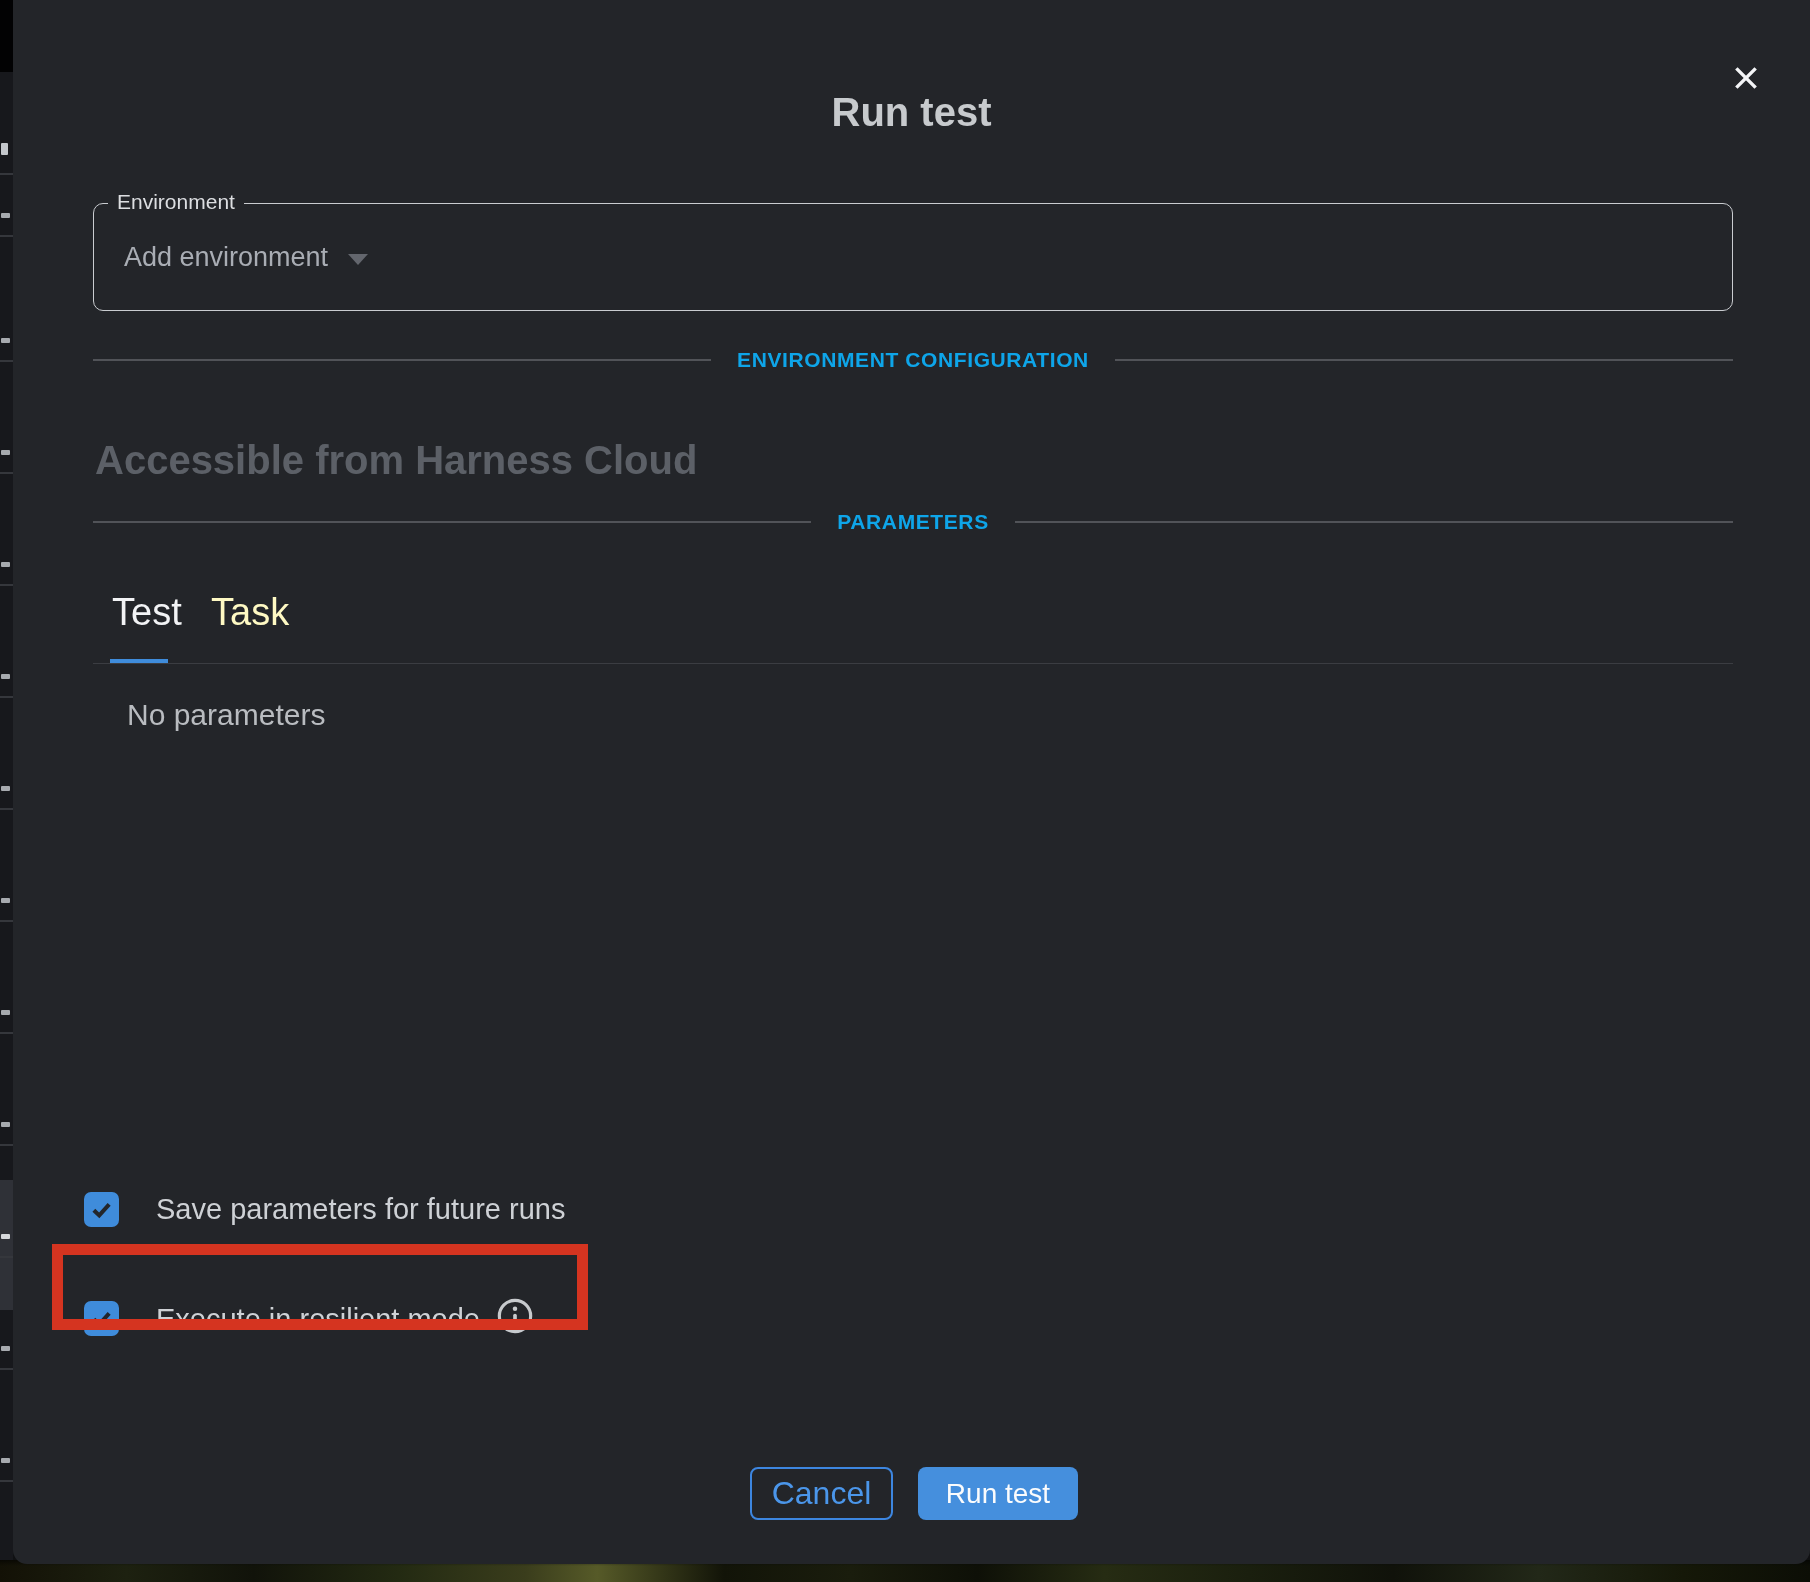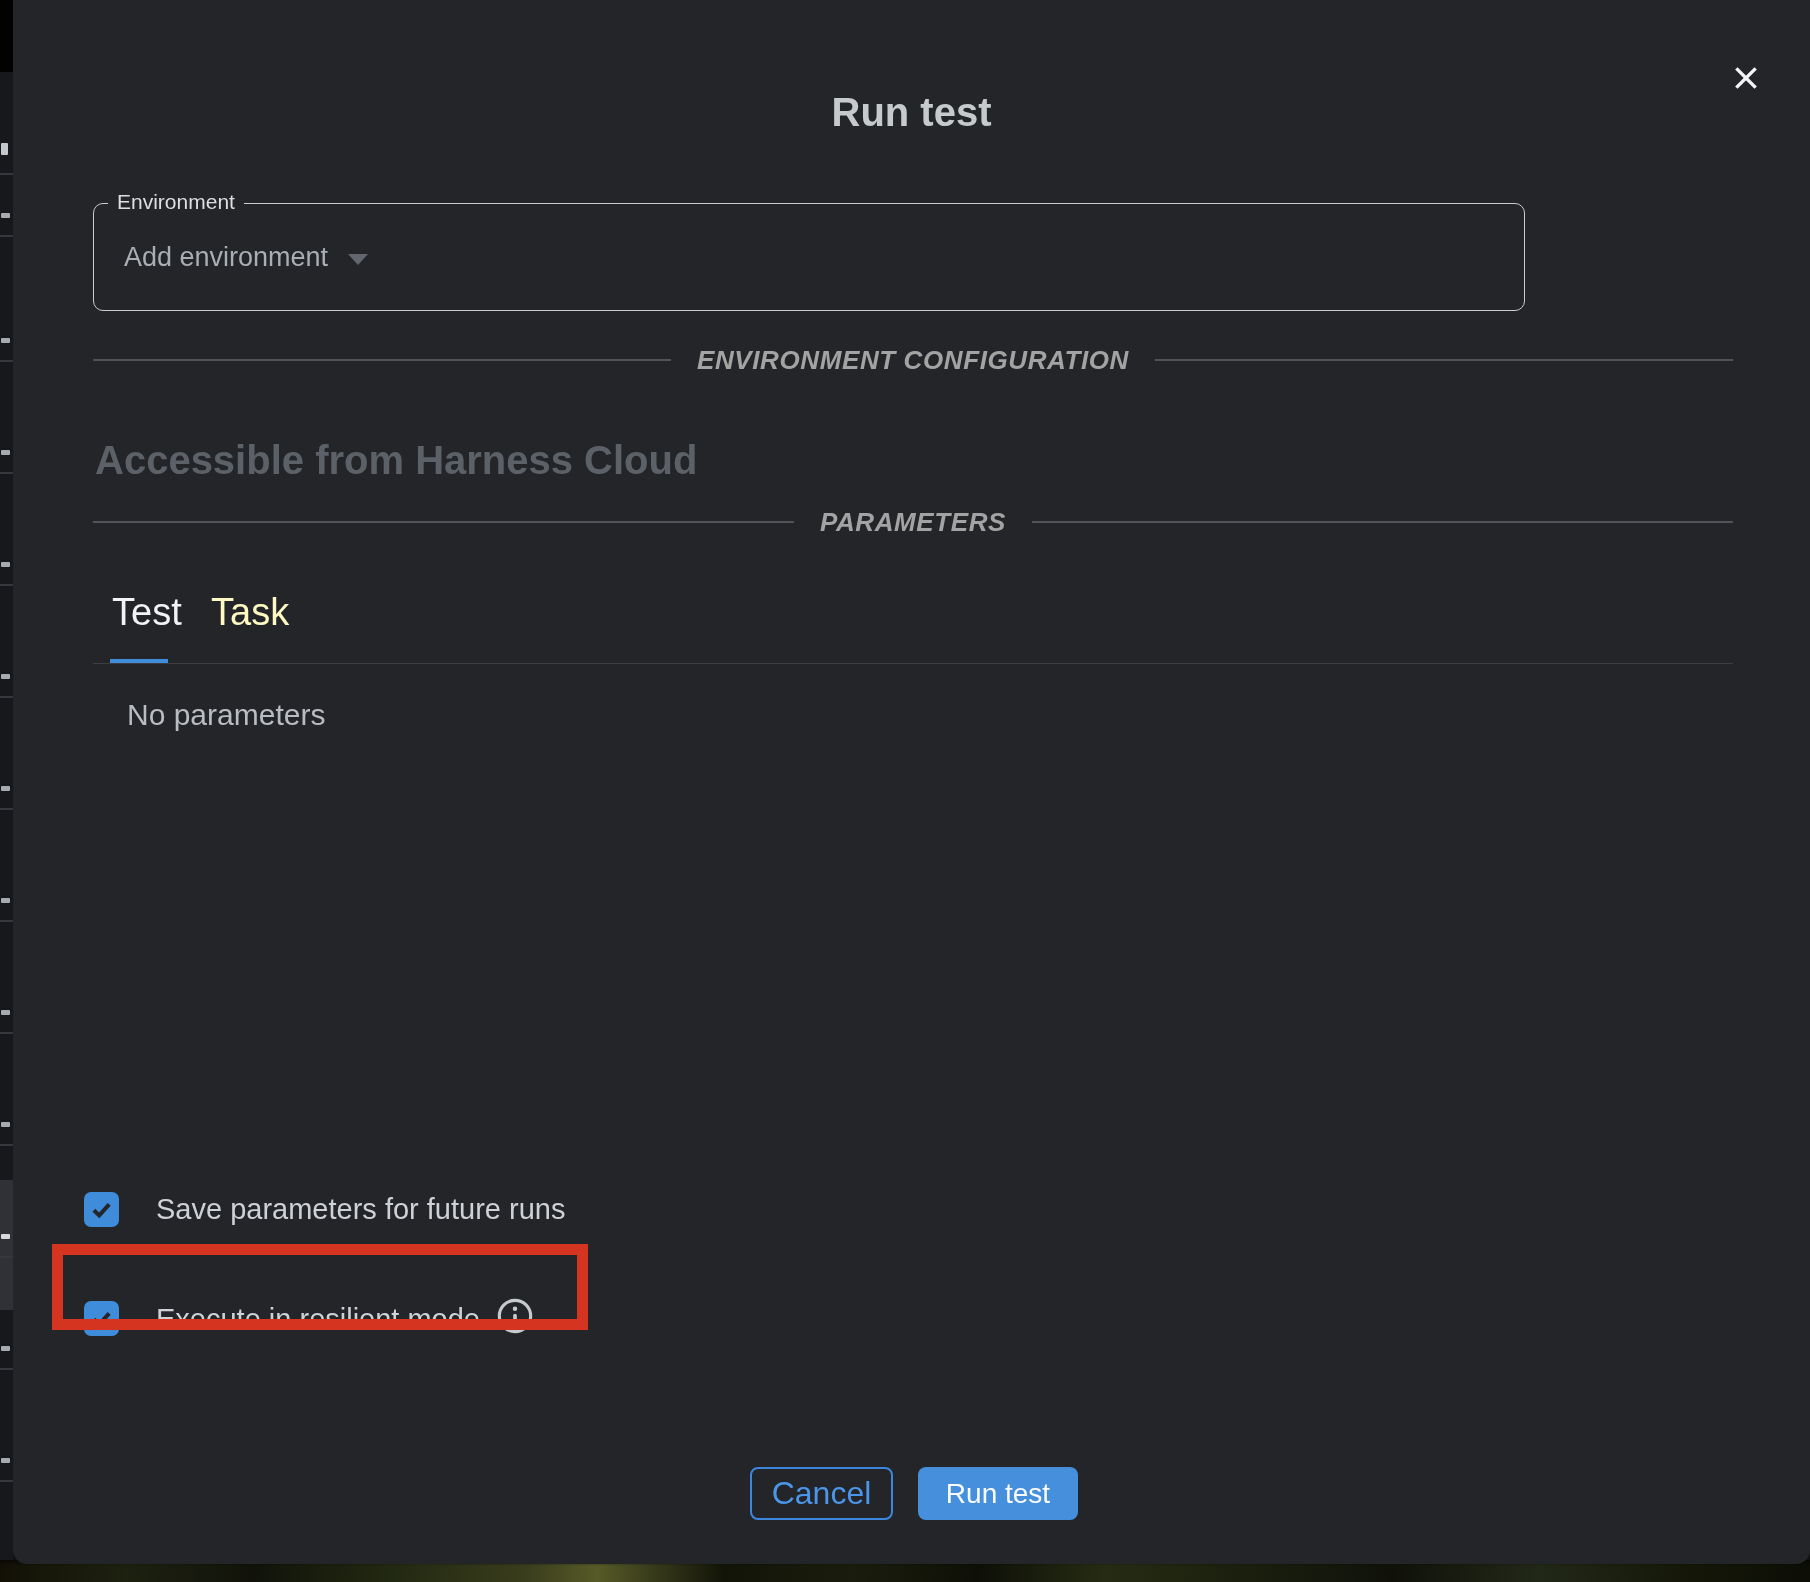--- a/index.html
+++ b/index.html
@@ -19,32 +19,32 @@
       linear-gradient(90deg,#131106 0%,#1d2110 7%,#11130a 14%,#232a12 22%,#3a3d1c 29%,#565a28 33%,#121408 40%,#1a1d0d 47%,#0e1007 54%,#262c13 61%,#1a1f0e 69%,#10120a 77%,#222818 85%,#151808 93%,#0c0e06 100%);}
   #bottom-strip::after{content:"";position:absolute;left:0;top:0;width:100%;height:6px;background:linear-gradient(180deg,rgba(0,0,0,.55),rgba(0,0,0,0));}
 
   
   #modal{position:absolute;left:13px;top:0;width:1797px;height:1564px;background:#232529;border-radius:0 0 14px 14px;}
 
   #close-btn{position:absolute;left:1705px;top:50px;width:56px;height:56px;display:flex;align-items:center;justify-content:center;cursor:pointer;background:none;border:none;padding:0;}
   #dialog-title{position:absolute;left:0;top:90px;width:100%;text-align:center;font-size:40px;font-weight:bold;color:#c7cacd;}
 
   
-  #env-box{position:absolute;left:80px;top:203px;width:1432px;height:108px;border:1.6px solid #c9ccd0;border-radius:10px;display:flex;align-items:center;justify-content:space-between;padding:0 26px 0 30px;}
+  #env-box{position:absolute;left:80px;top:203px;width:1640px;height:108px;border:1.6px solid #c9ccd0;border-radius:10px;display:flex;align-items:center;justify-content:space-between;padding:0 26px 0 30px;}
   #env-legend{position:absolute;top:-14px;left:14px;background:#232529;padding:0 9px;font-size:21px;color:#dcdee1;}
   #env-name{font-size:27px;font-weight:bold;color:#f3f4f6;}
   #env-url{font-size:24px;color:#b6b9be;margin-left:16px;}
   #add-env{display:flex;align-items:center;cursor:pointer;}
   #add-env-label{font-size:27px;color:#a9adb4;}
   #add-env-caret{width:0;height:0;border-left:10px solid transparent;border-right:10px solid transparent;border-top:11px solid #63666d;margin-left:20px;margin-top:4px;}
 
   
   .divider{position:absolute;left:80px;width:1640px;height:26px;display:flex;align-items:center;}
   .divider .line{flex:1;height:1.6px;background:#515358;}
-  .divider .dtext{margin:0 26px;font-size:26px;font-weight:bold;letter-spacing:.6px;color:#a3a3a3;white-space:nowrap;font-style:italic;}
+  .divider .dtext{margin:0 26px;font-size:21px;font-weight:bold;letter-spacing:.6px;color:#0ea5e9;white-space:nowrap;}
   #divider-env{top:347px;}
   #divider-params{top:509px;}
 
   #accessible-note{position:absolute;left:82px;top:438px;font-size:40px;font-weight:bold;color:#5c6067;}
 
   
   .tab{position:absolute;top:591px;font-size:38px;cursor:pointer;text-align:right;}
   #tab-test{left:99px;color:#f2f3f5;}
   #tab-task{left:198px;color:#fef9c3;}
   #tab-underline{position:absolute;left:97px;top:659px;width:58px;height:5px;background:#3f8cdb;}

